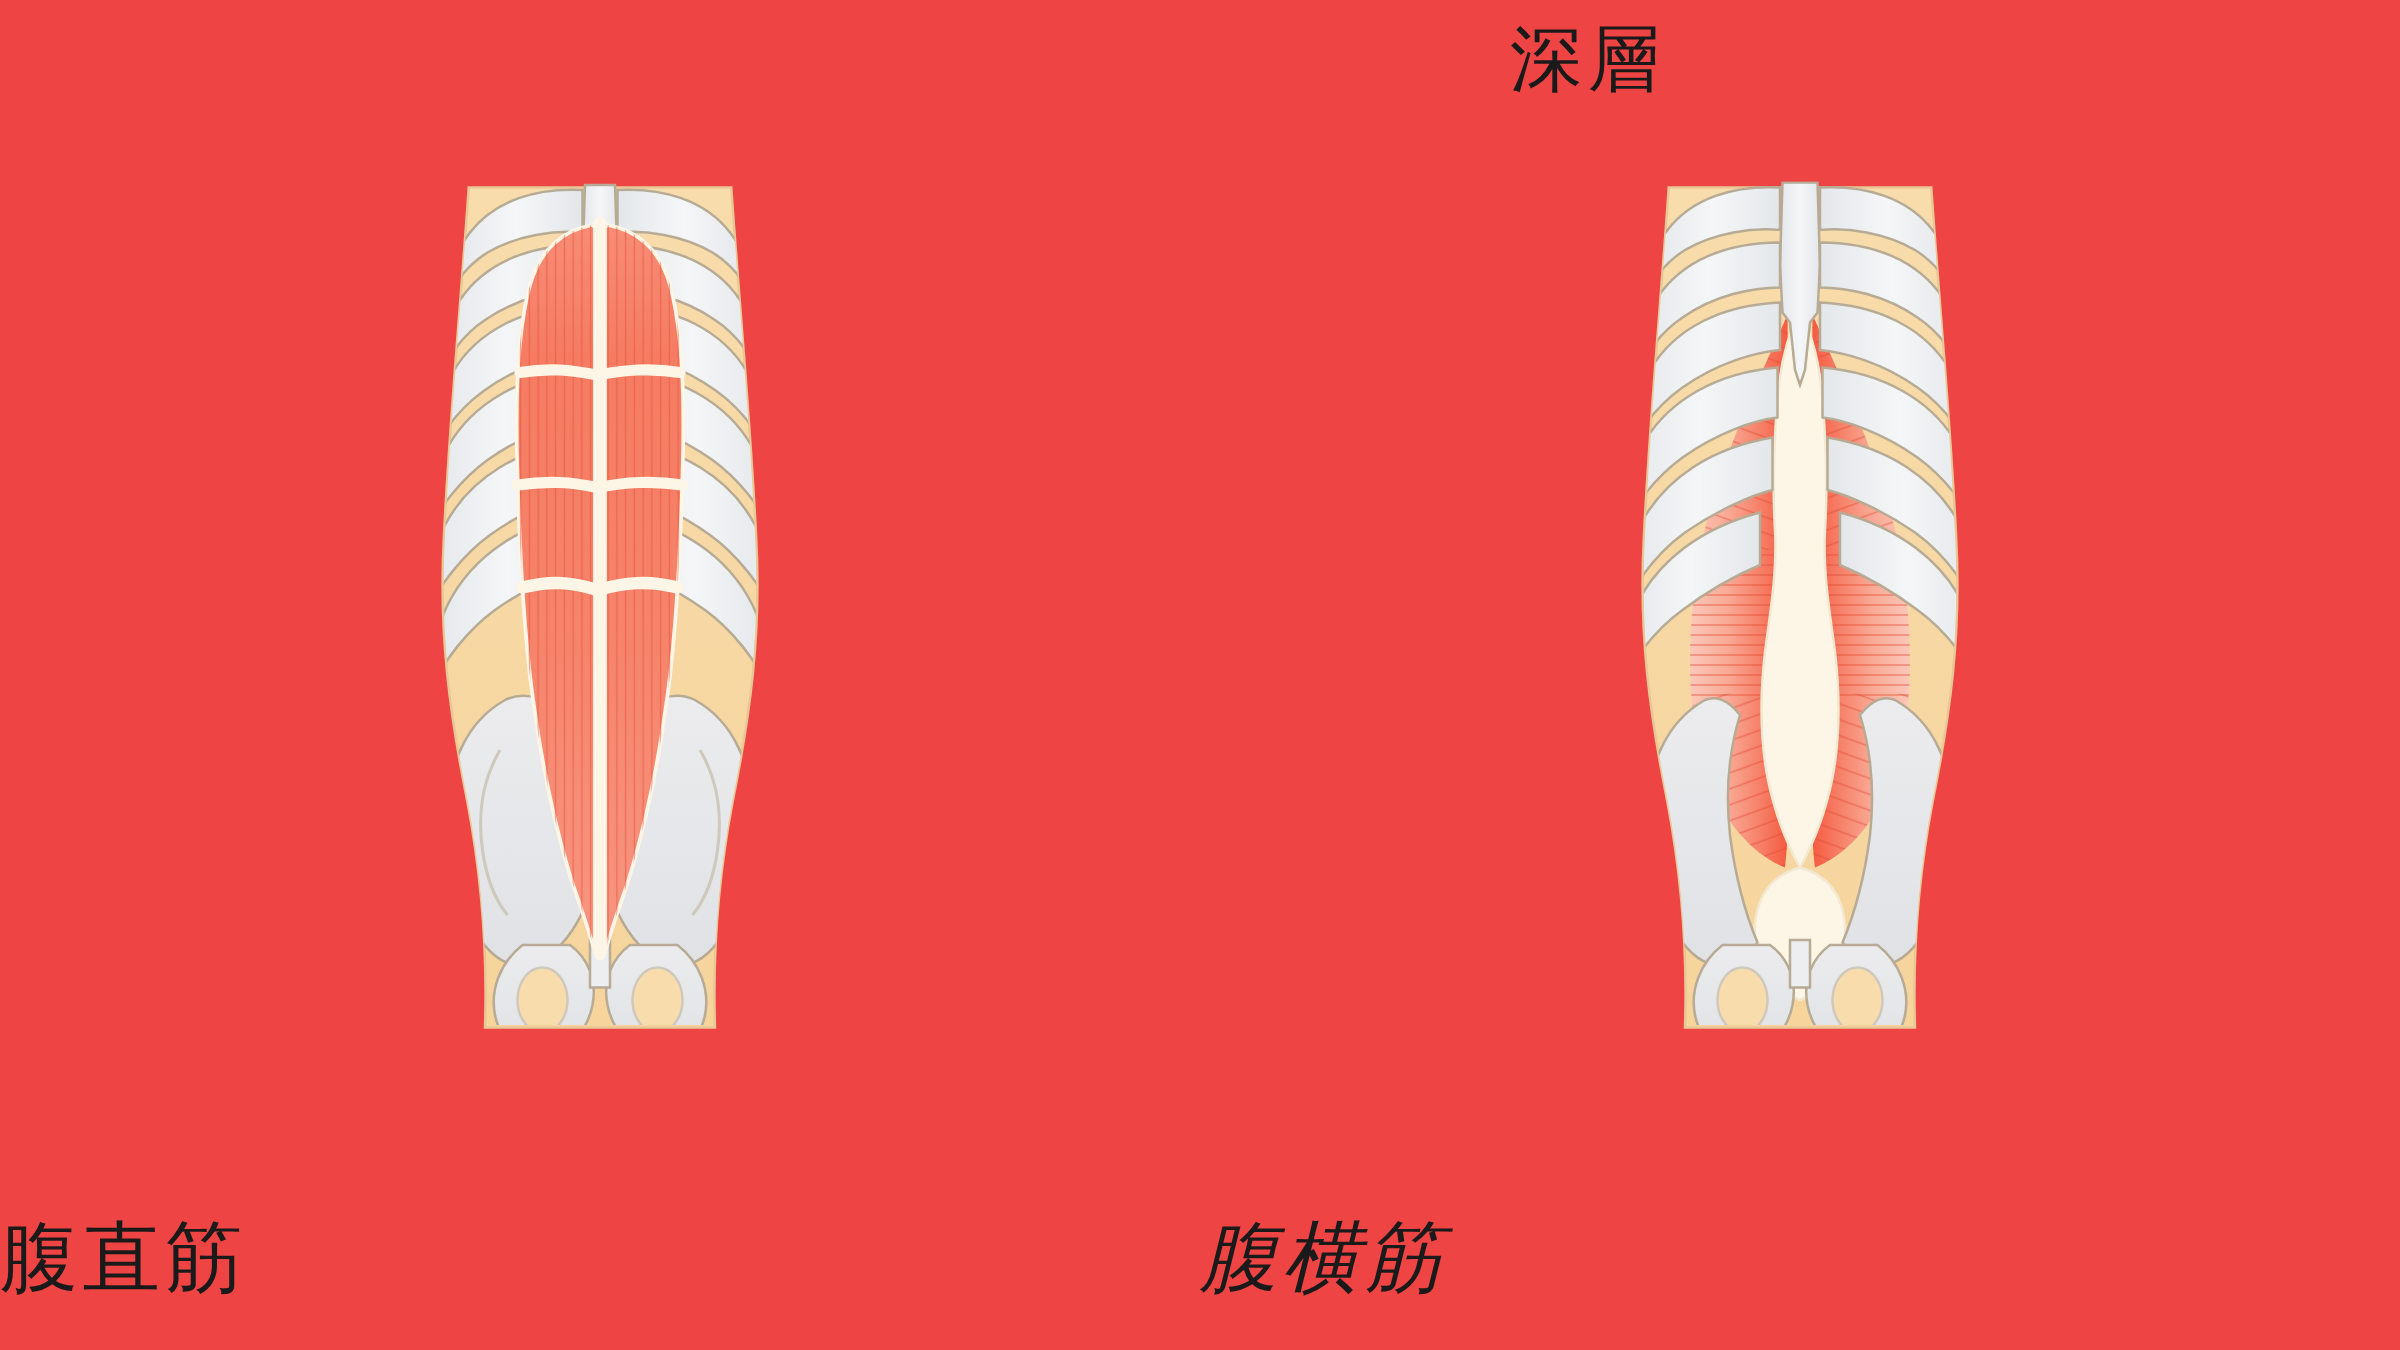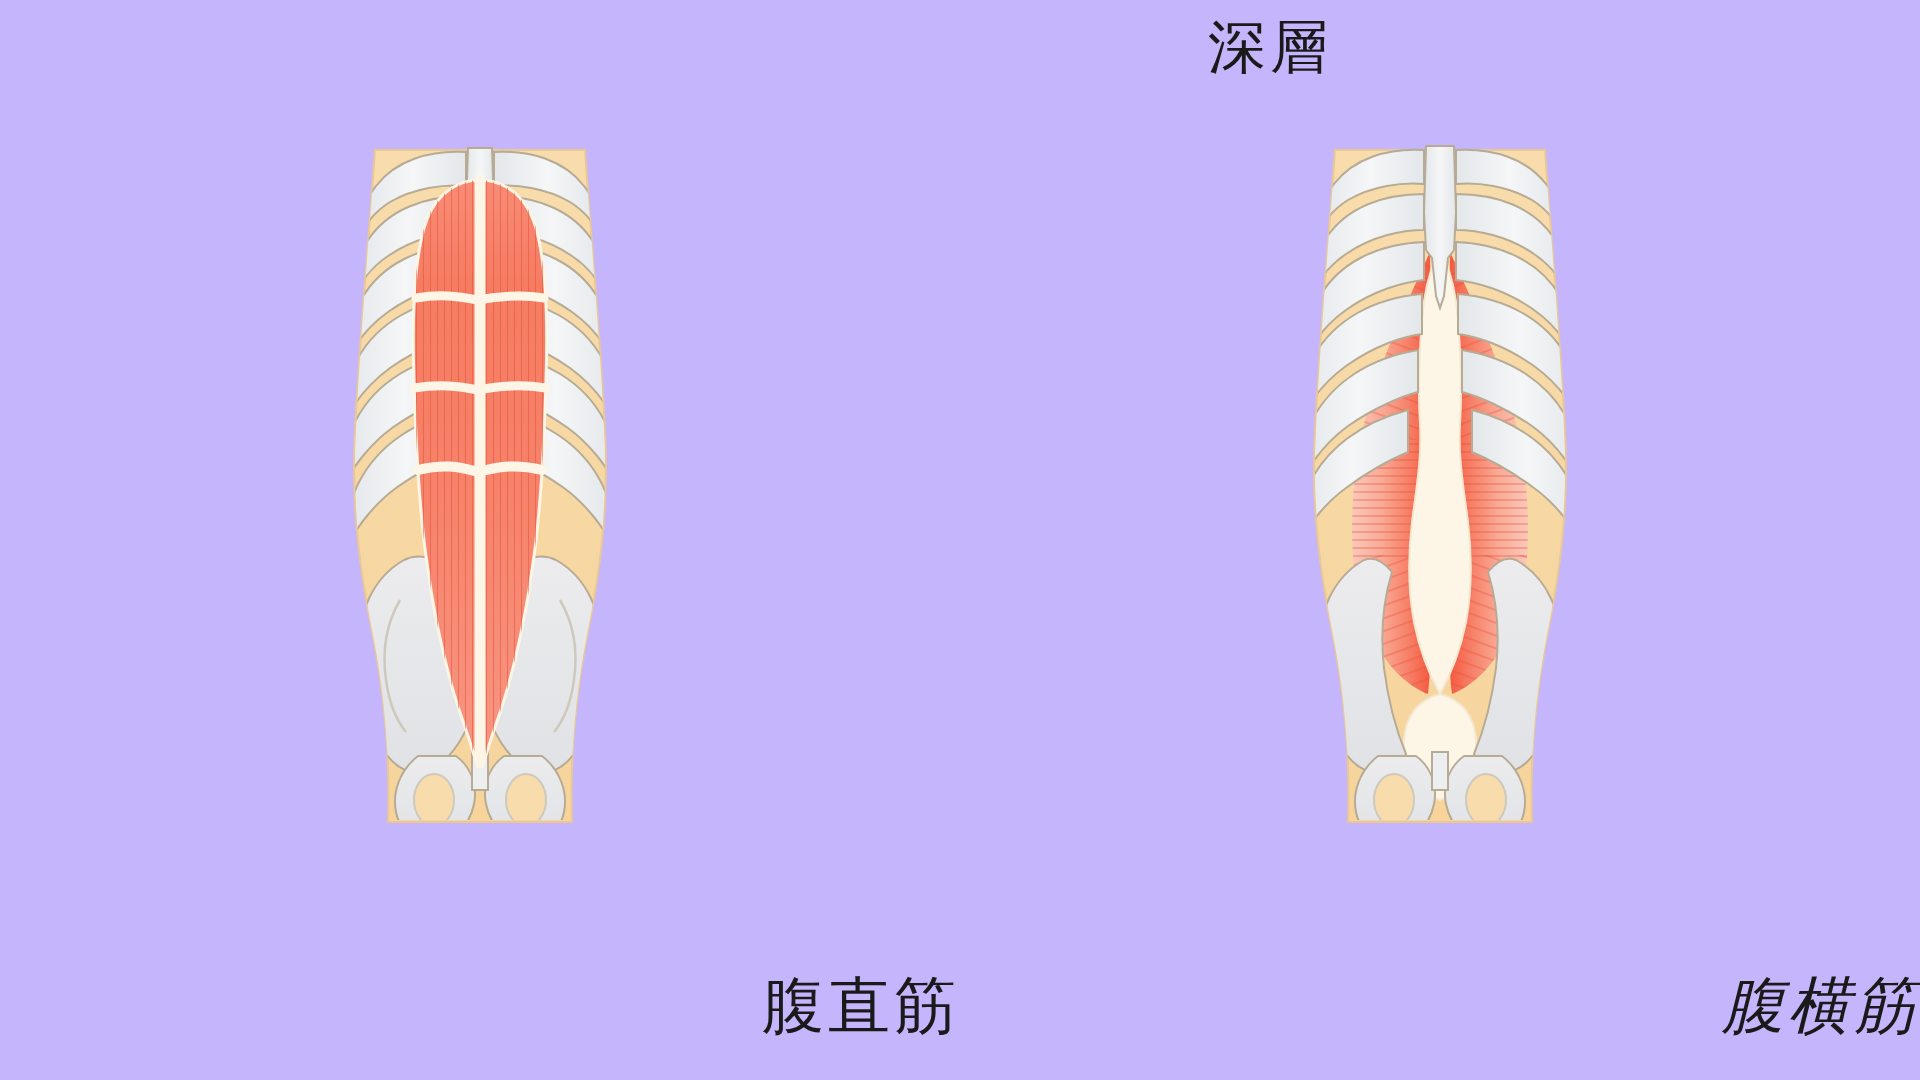--- a/index.html
+++ b/index.html
@@ -1,23 +1,23 @@
 <!DOCTYPE html>
 <html><head>
 <meta charset="utf-8">
 <style>
   html,body{margin:0;padding:0;background:#ffffff;}
   body{width:1920px;height:1080px;overflow:hidden;
        font-family:"DejaVu Sans","Liberation Sans",sans-serif;}
-  .stage{position:relative;width:1920px;height:1080px;background:#c4b5fd;}
+  .stage{position:relative;width:1920px;height:1080px;background:#ef4444;}
   .fig{position:absolute;top:0;height:1080px;width:960px;}
   .fig-left{left:0;}
   .fig-right{left:960px;}
   .fig svg{display:block;width:100%;height:100%;}
-  .caption{position:absolute;text-align:right;color:#1a1a1a;
+  .caption{position:absolute;text-align:left;color:#1a1a1a;
            font-size:62px;line-height:1;letter-spacing:4px;white-space:nowrap;}
   .caption-left{left:0;width:960px;top:975px;}
   .caption-right{left:960px;width:960px;top:975px;font-style:italic;}
   .title{position:absolute;left:1060px;width:420px;top:18px;text-align:center;
          color:#1a1a1a;font-size:58px;line-height:1;letter-spacing:4px;white-space:nowrap;}
 </style>
 </head>
 <body>
 
 <div class="stage">

